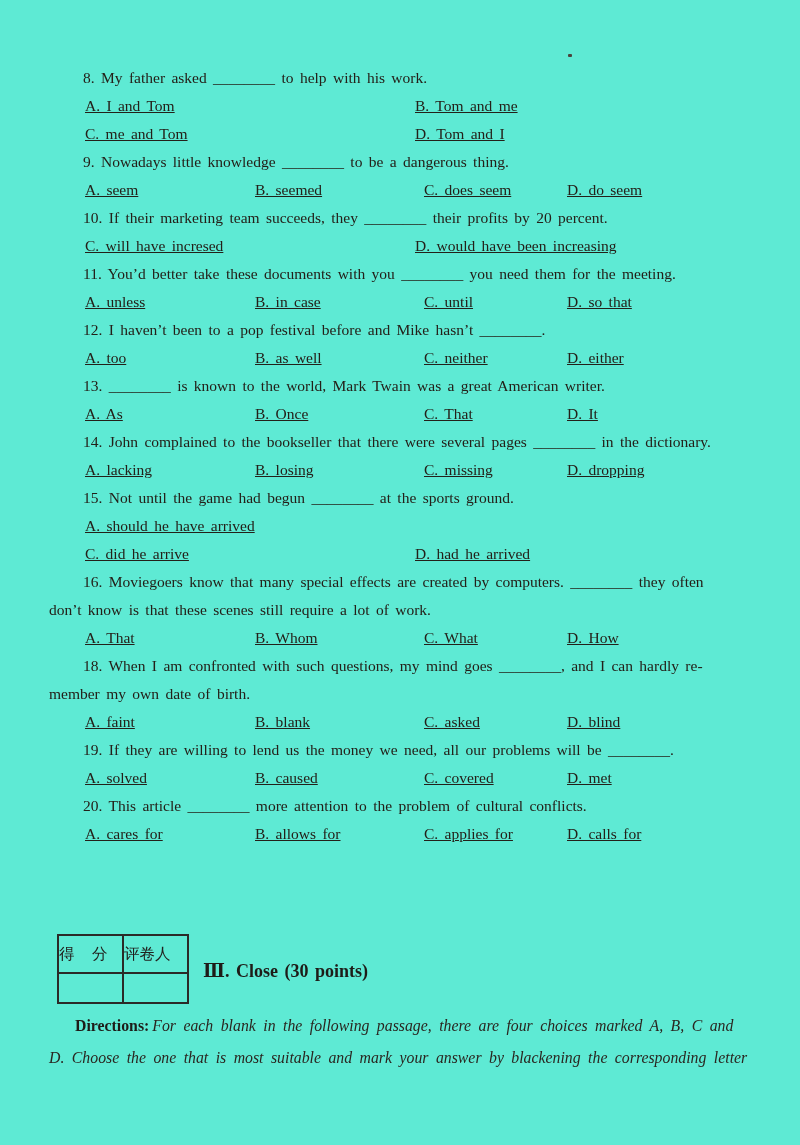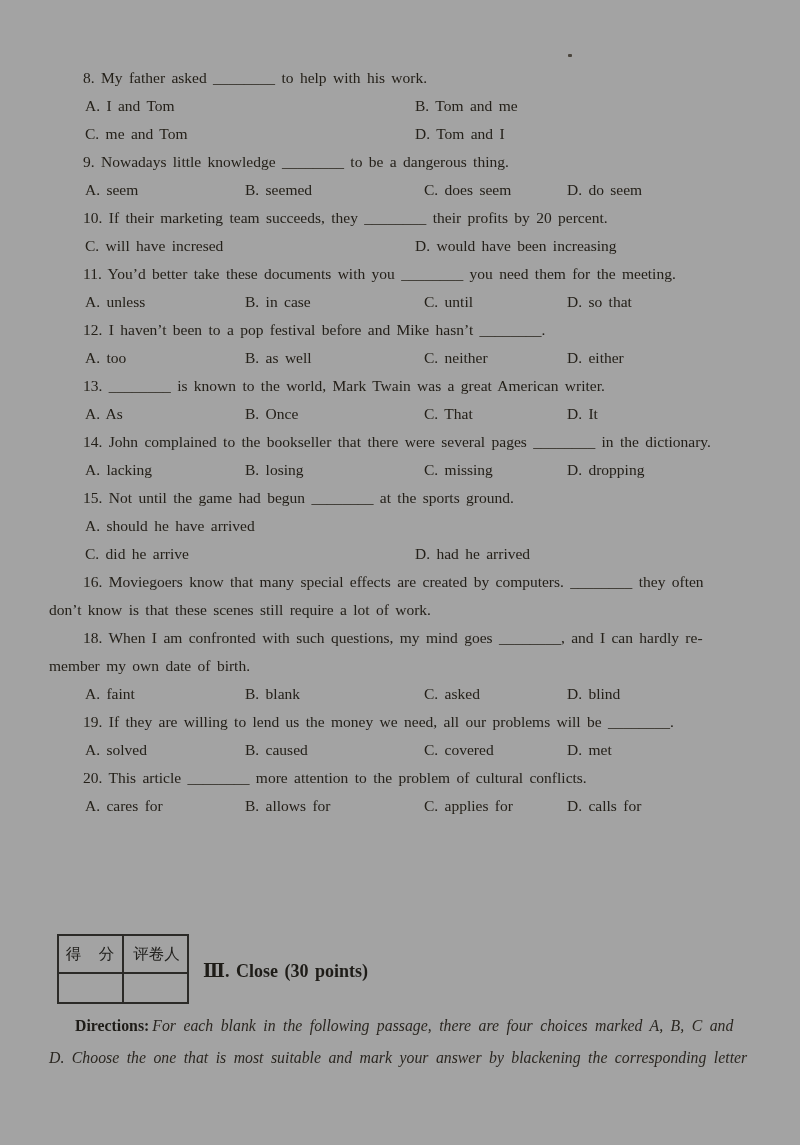--- a/index.html
+++ b/index.html
@@ -1,60 +1,60 @@
 <!DOCTYPE html>
 <html><head>
 <meta charset="utf-8">
 <style>
   html,body{margin:0;padding:0;background:#e8e6e1;}
   .page{
     position:relative;
     width:800px;height:1145px;
     margin:0 auto;
-    background:#a3a3a3;
+    background:#5eead4;
     font-family:"Liberation Serif","DejaVu Serif",serif;
     color:#242019;
     overflow:hidden;
   }
   .content{
     position:absolute;left:49px;top:64px;width:700px;
   }
   .line{
     height:28px;line-height:28px;
     font-size:15.5px;
     word-spacing:2.5px;
     white-space:nowrap;
   }
   .line.indent{padding-left:34px;}
   .opt-row{position:relative;height:28px;}
   .opt{
     position:absolute;top:0;height:28px;line-height:28px;
-    font-size:15.5px;word-spacing:2.5px;white-space:nowrap;
+    font-size:15.5px;word-spacing:2.5px;white-space:nowrap;text-decoration:underline;
   }
   .col-a{left:36px;}
-  .col-b{left:196px;text-align:right;}
+  .col-b{left:206px;text-align:right;}
   .col-c{left:375px;}
   .col-d{left:518px;}
   .col-r{left:366px;}
 
   .score-box{
     position:absolute;left:57px;top:934px;
     width:132px;height:70px;
     border:2px solid #2b2a27;
     box-sizing:border-box;
   }
   .score-box .vdiv{
     position:absolute;left:63px;top:0;bottom:0;width:2px;background:#2b2a27;
   }
   .score-box .hdiv{
     position:absolute;left:0;right:0;top:36px;height:2px;background:#2b2a27;
   }
   .score-cell{
     position:absolute;top:0;height:36px;line-height:36px;
-    text-align:center;font-size:15.5px;color:#22211e;
+    text-align:left;font-size:15.5px;color:#22211e;
   }
   .score-cell.left{left:0;width:63px;letter-spacing:1px;}
   .score-cell.right{left:65px;width:65px;}
   .value-cell{position:absolute;top:38px;height:30px;}
   .value-cell.left{left:0;width:63px;}
   .value-cell.right{left:65px;width:65px;}
 
   .section-title{
     position:absolute;left:203px;top:956px;
     height:30px;line-height:30px;
@@ -155,20 +155,26 @@
           <span class="opt col-a">A. should he have arrived</span>
         </div>
         <div class="opt-row">
           <span class="opt col-a">C. did he arrive</span>
           <span class="opt col-r">D. had he arrived</span>
         </div>
       </div>
       <div>
         <div class="line indent">16. Moviegoers know that many special effects are created by computers. ________ they often</div>
         <div class="line">don’t know is that these scenes still require a lot of work.</div>
+        <div class="opt-row">
+          <span class="opt col-a">A. That</span>
+          <span class="opt col-b">B. Whom</span>
+          <span class="opt col-c">C. What</span>
+          <span class="opt col-d">D. How</span>
+        </div>
       </div>
       <div>
         <div class="line indent">18. When I am confronted with such questions, my mind goes ________, and I can hardly re-</div>
         <div class="line">member my own date of birth.</div>
         <div class="opt-row">
           <span class="opt col-a">A. faint</span>
           <span class="opt col-b">B. blank</span>
           <span class="opt col-c">C. asked</span>
           <span class="opt col-d">D. blind</span>
         </div>

